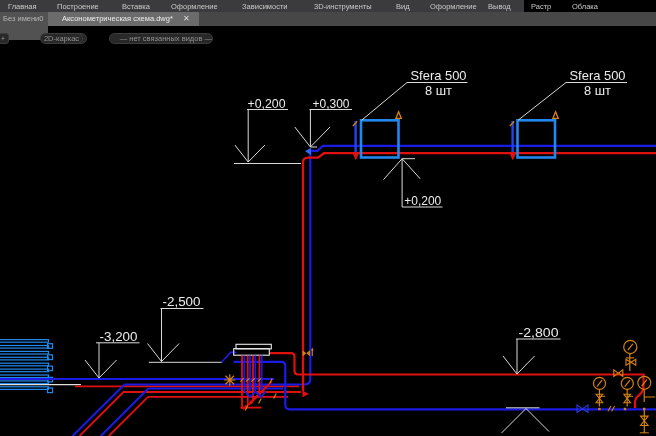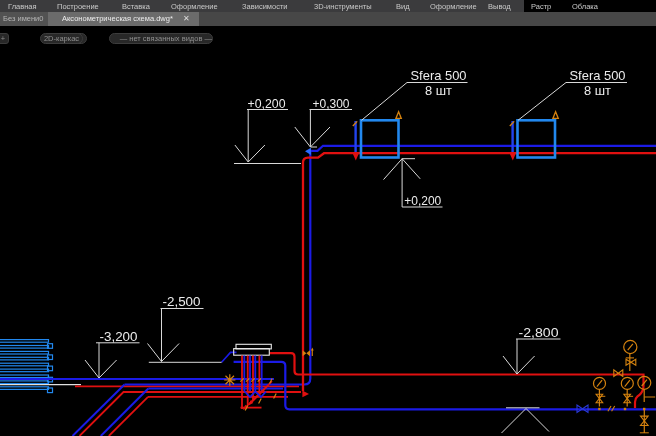--- a/index.html
+++ b/index.html
@@ -1,20 +1,20 @@
 <!DOCTYPE html>
 <html><head>
 <meta charset="utf-8">
 <style>
   html,body{margin:0;padding:0;width:656px;height:436px;background:#000;overflow:hidden;}
   *{box-sizing:border-box;font-family:"Liberation Sans",sans-serif;}
   #menubar{position:absolute;top:0;left:0;width:524px;height:12px;background:#3b3b3d;color:#c9c9c9;font-size:7.5px;}
   #menubar span{position:absolute;top:2px;}
   #tabbar{position:absolute;top:12px;left:0;width:656px;height:14px;background:#474747;}
-  .tab1{position:absolute;left:0;top:0;width:48px;height:14px;background:#525252;color:#b5b5b5;font-size:7.5px;line-height:14px;padding-left:3px;white-space:nowrap;overflow:hidden;}
+  .tab1{position:absolute;left:0;top:0;width:48px;height:28px;background:#525252;color:#b5b5b5;font-size:7.5px;line-height:14px;padding-left:3px;white-space:nowrap;overflow:hidden;}
   .tab2{position:absolute;left:48px;top:0;width:151px;height:14px;background:#6b6b6b;color:#ededed;font-size:7.5px;line-height:14px;text-align:left;padding-left:14px;white-space:nowrap;}
   .tabx{position:absolute;left:183px;top:0px;color:#dcdcdc;font-size:8px;line-height:14px;}
   .pill{position:absolute;top:33px;height:11px;background:#282828;border:1px solid #3c3c3c;border-radius:6px;color:#8f8f8f;font-size:7.5px;line-height:9px;text-align:center;}
 </style>
 </head>
 <body>
 <svg width="656" height="436" style="position:absolute;top:0;left:0">
 <rect x="0" y="26" width="656" height="410" fill="#000"></rect>
 <rect x="-2" y="339.6" width="50.5" height="2.6" fill="none" stroke="#2288ee" stroke-width="1.2"></rect>
 <rect x="-2" y="345.5" width="50.5" height="2.6" fill="none" stroke="#2288ee" stroke-width="1.2"></rect>

